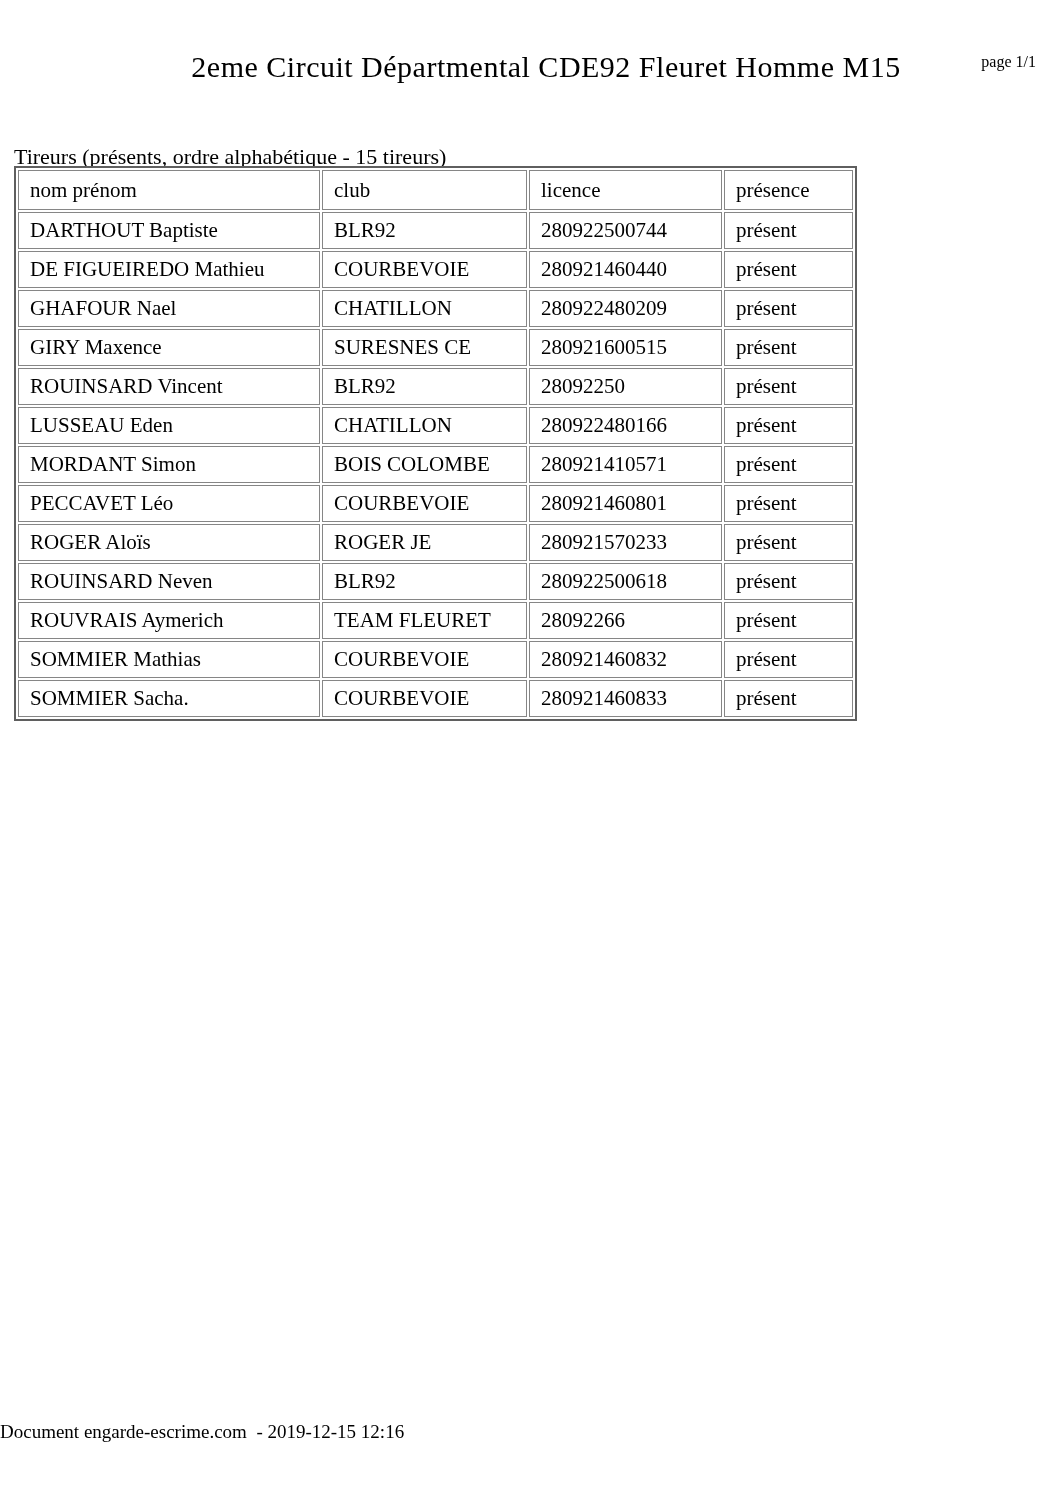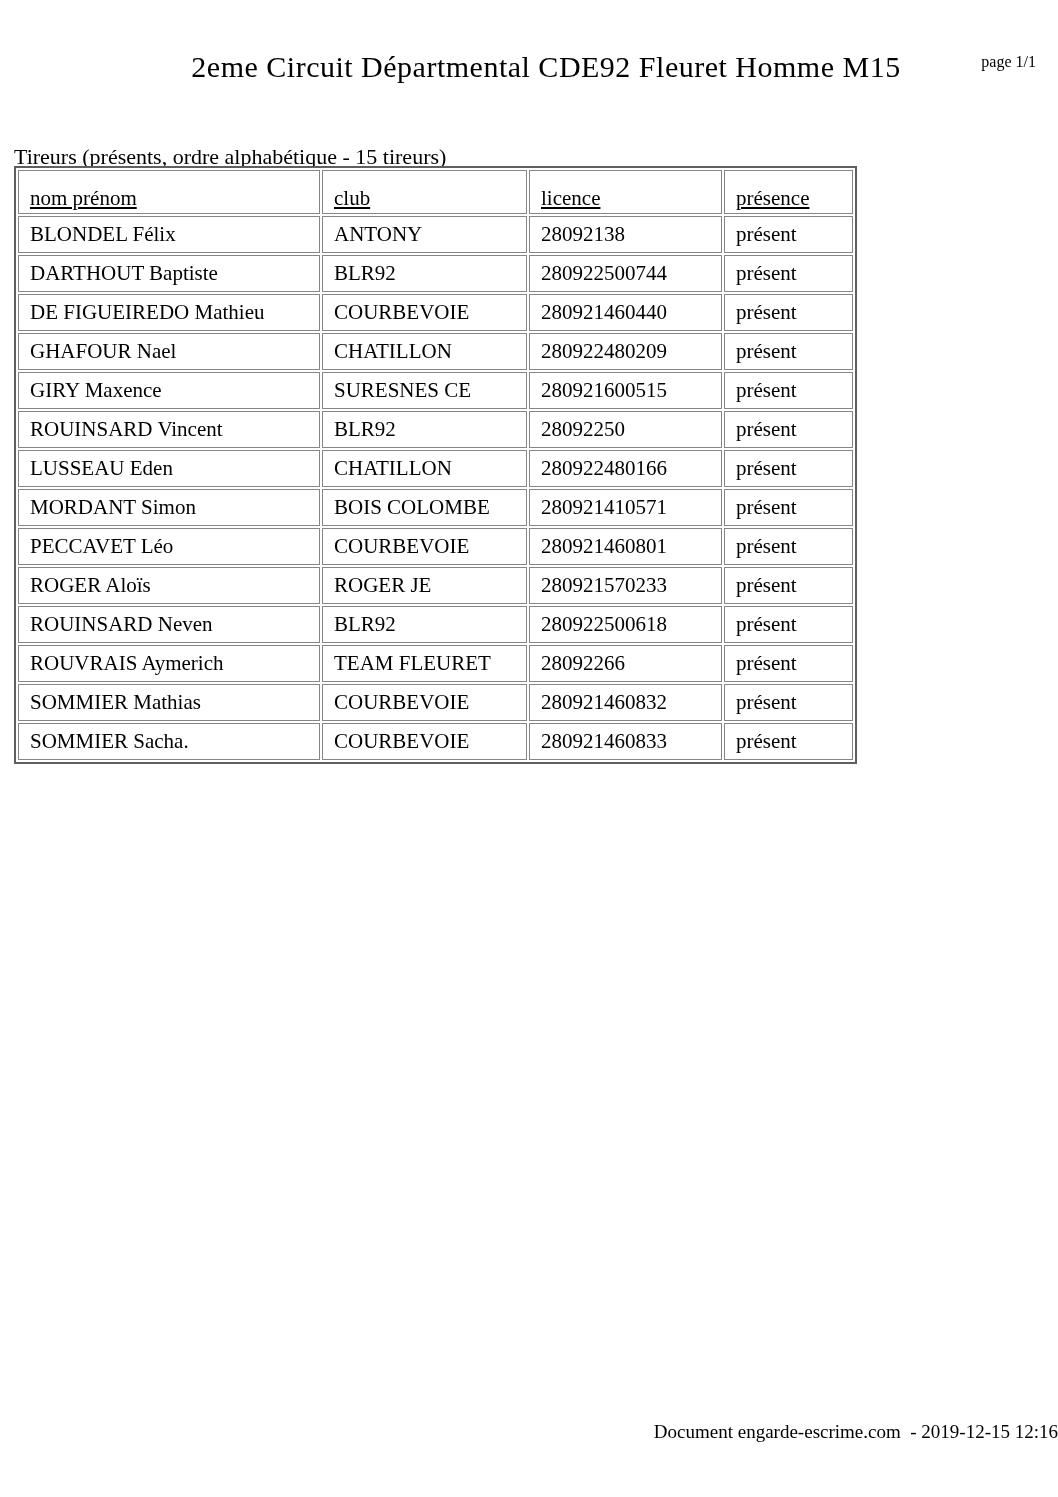--- a/index.html
+++ b/index.html
@@ -61,37 +61,36 @@
     font-weight: normal;
     text-align: left;
     padding: 2px 11px;
     overflow: hidden;
     white-space: nowrap;
     background: #ffffff;
   }
   table.fencers th {
     height: 40px;
     vertical-align: top;
-    padding-top: 15px;
-    text-decoration: underline;
+    padding-top: 7px;
   }
   table.fencers td {
     height: 37px;
     vertical-align: middle;
   }
   col.c-nom      { width: 302px; }
   col.c-club     { width: 205px; }
   col.c-licence  { width: 193px; }
   col.c-presence { width: 129px; }
   .page-footer {
     position: absolute;
     top: 1421px;
     left: 0;
     width: 100%;
-    text-align: right;
+    text-align: left;
     font-size: 19px;
     white-space: pre;
   }
 </style>
 </head>
 <body>
 
 <div class="page-title">2eme Circuit Départmental CDE92 Fleuret Homme M15</div>
 
 <div class="page-indicator">page 1/1</div>
@@ -109,26 +108,20 @@
     <thead>
       <tr>
         <th>nom prénom</th>
         <th>club</th>
         <th>licence</th>
         <th>présence</th>
       </tr>
     </thead>
     <tbody>
         <tr>
-    <td>BLONDEL Félix</td>
-    <td>ANTONY</td>
-    <td>28092138</td>
-    <td>présent</td>
-  </tr>
-        <tr>
     <td>DARTHOUT Baptiste</td>
     <td>BLR92</td>
     <td>280922500744</td>
     <td>présent</td>
   </tr>
         <tr>
     <td>DE FIGUEIREDO Mathieu</td>
     <td>COURBEVOIE</td>
     <td>280921460440</td>
     <td>présent</td>

